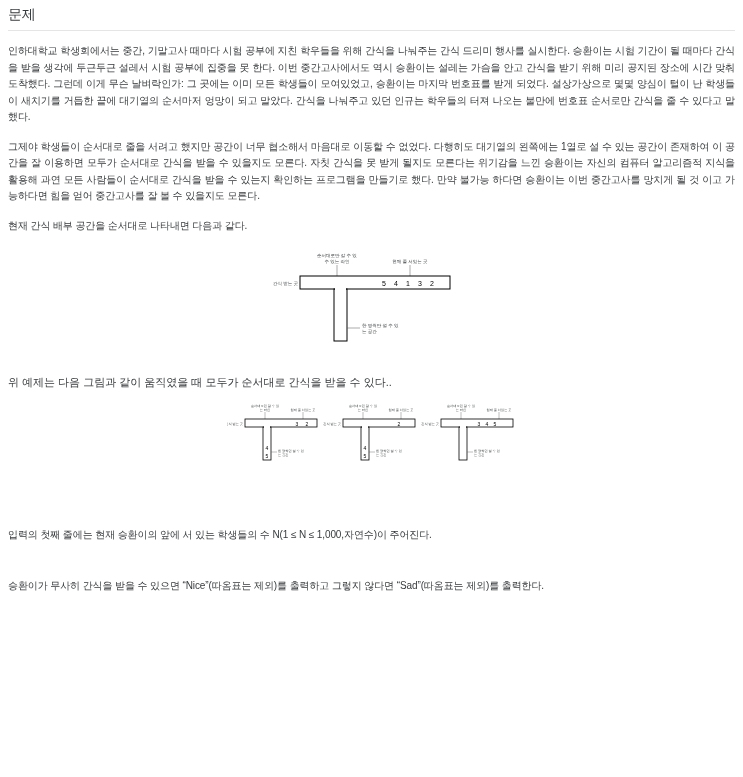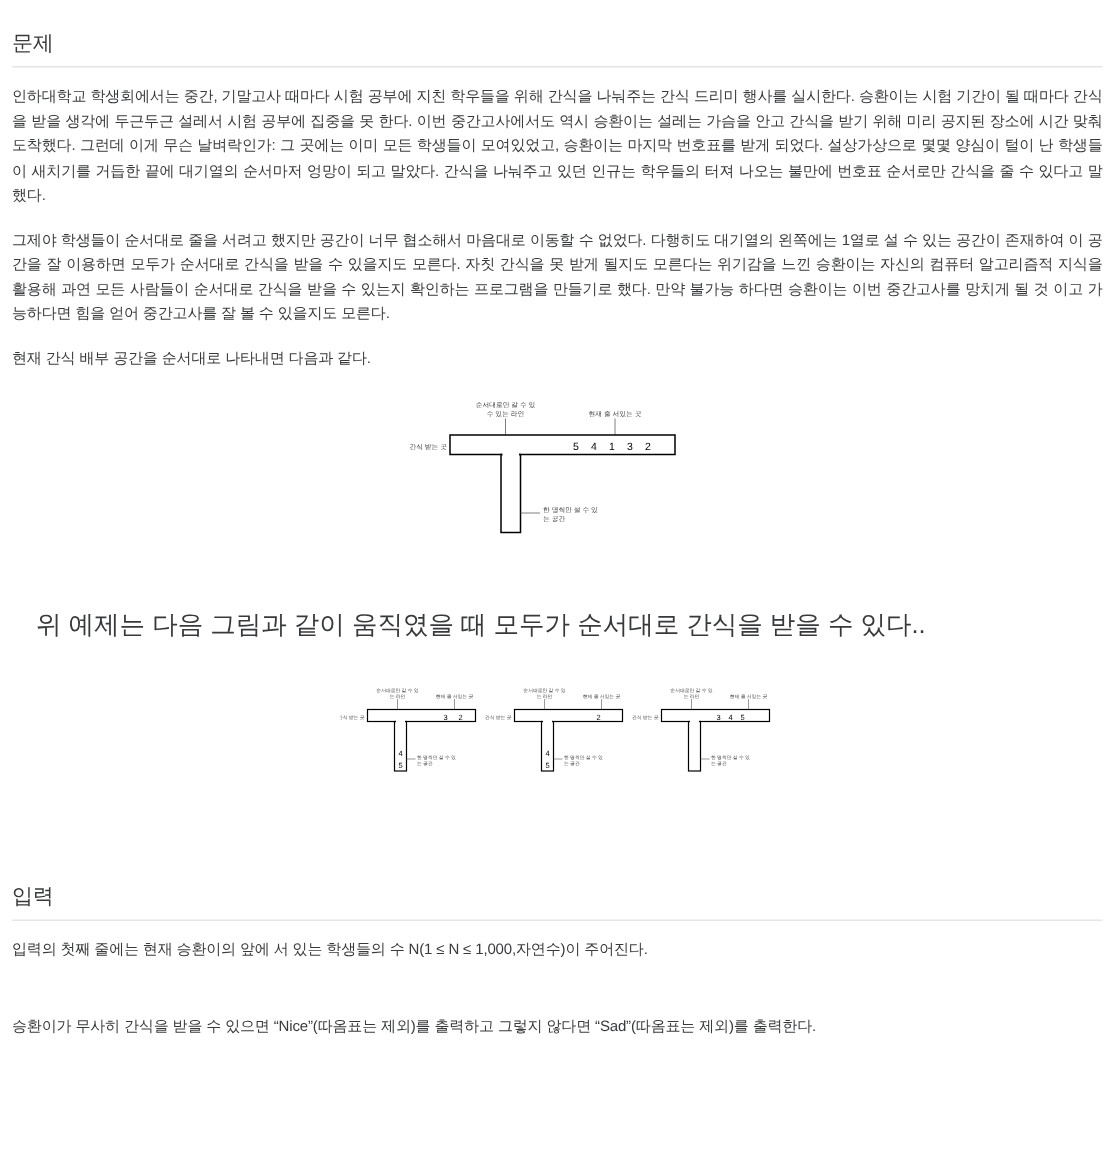--- a/index.html
+++ b/index.html
@@ -22,21 +22,21 @@
     box-sizing: border-box;
   }
   .section {
     padding: 0 8px;
   }
   .section-title {
     font-size: 14px;
     font-weight: normal;
     color: #373a3c;
     margin: 0;
-    padding: 20px 0 6px 0;
+    padding: 6px 0 6px 0;
     border-bottom: 1px solid #e5e5e5;
     letter-spacing: -0.2px;
   }
   .body-text {
     font-size: 10px;
     line-height: 1.65;
     color: #373a3c;
     margin: 0;
     padding: 12px 0 0 0;
     text-align: justify;
@@ -47,24 +47,24 @@
   }
   .fig-wrap {
     padding: 14px 0 4px 0;
     display: flex;
     justify-content: center;
   }
   .fig-wrap.second {
     padding: 10px 0 8px 0;
   }
   .caption-text {
-    font-size: 17px;
+    font-size: 11px;
     color: #373a3c;
     padding: 8px 0 0 0;
-    margin: 16px;
+    margin: 0;
   }
   .spacer-lg { height: 22px; }
 
   
   .fig-label {
     font-family: "Liberation Sans", sans-serif;
   }
 </style>
 </head>
 <body>
@@ -166,21 +166,20 @@
           <text class="fig-label" x="51" y="52" font-size="3.2" fill="#373a3c">한 명씩만 설 수 있</text>
           <text class="fig-label" x="51" y="56" font-size="3.2" fill="#373a3c">는 공간</text>
         </g>
       </svg>
     </div>
   </div>
 
   <div class="spacer-lg"></div>
 
   <div class="section">
-    <h2 class="section-title">입력</h2>
     <p class="body-text">입력의 첫째 줄에는 현재 승환이의 앞에 서 있는 학생들의 수 N(1 ≤ N ≤ 1,000,자연수)이 주어진다.</p>
   </div>
 
   <div class="spacer-lg"></div>
 
   <div class="section">
     <p class="body-text">승환이가 무사히 간식을 받을 수 있으면 “Nice”(따옴표는 제외)를 출력하고 그렇지 않다면 “Sad”(따옴표는 제외)를 출력한다.</p>
   </div>
 
   <div class="spacer-lg"></div>

